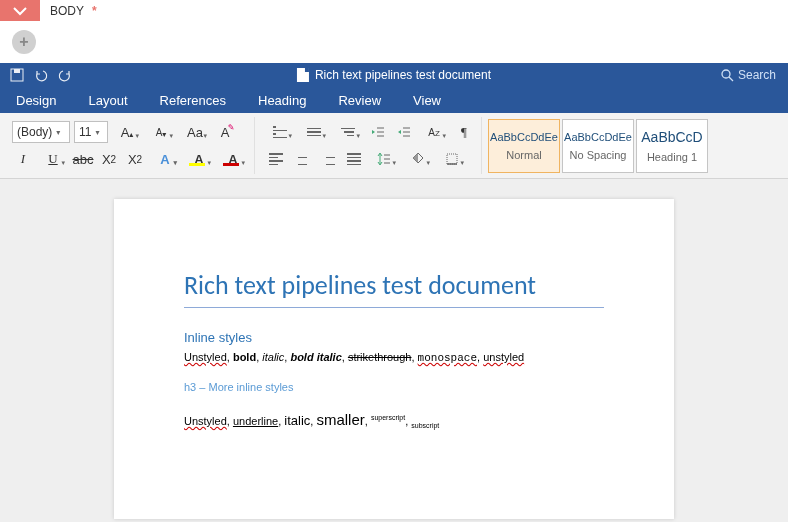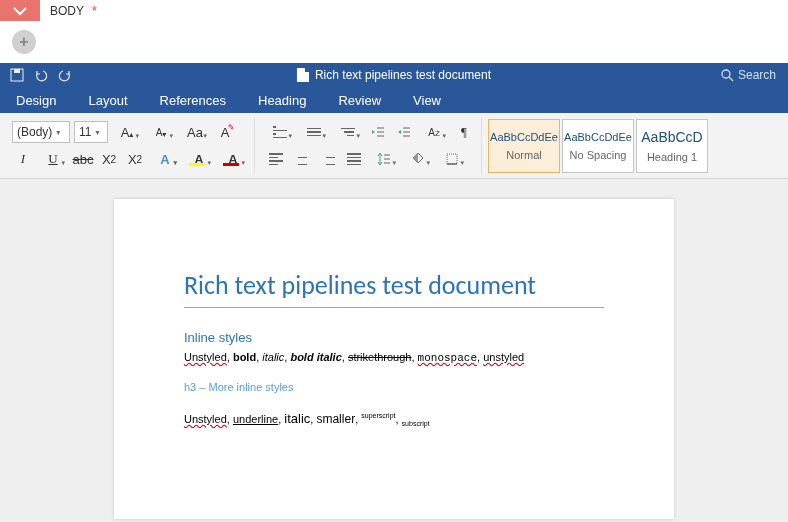--- a/index.html
+++ b/index.html
@@ -288,17 +288,17 @@
 
 <div class="canvas">
   <div class="page">
     <div class="doc-h1">Rich text pipelines test document</div>
     <div class="doc-h2">Inline styles</div>
     <div class="para">
       <span class="sq">Unstyled</span>, <span class="bld">bold</span>, <span class="itl">italic</span>, <span class="bld itl">bold italic</span>, <span class="strk">strikethrough</span>, <span class="mono sq">monospace</span>, <span class="sq">unstyled</span>
     </div>
     <div class="doc-h3">h3 – More inline styles</div>
     <div class="para">
-      <span class="sq">Unstyled</span>, <span class="und">underline</span>, <span style="font-size:13px">italic</span>, <span style="font-size:12px">smaller</span>, <span class="supt">superscript</span>, <span class="subt">subscript</span>
+      <span class="sq">Unstyled</span>, <span class="und">underline</span>, <span style="font-size:13px">italic</span>, <span style="font-size:15px">smaller</span>, <span class="supt">superscript</span>, <span class="subt">subscript</span>
     </div>
   </div>
 
 </div>
 
 </body></html>

